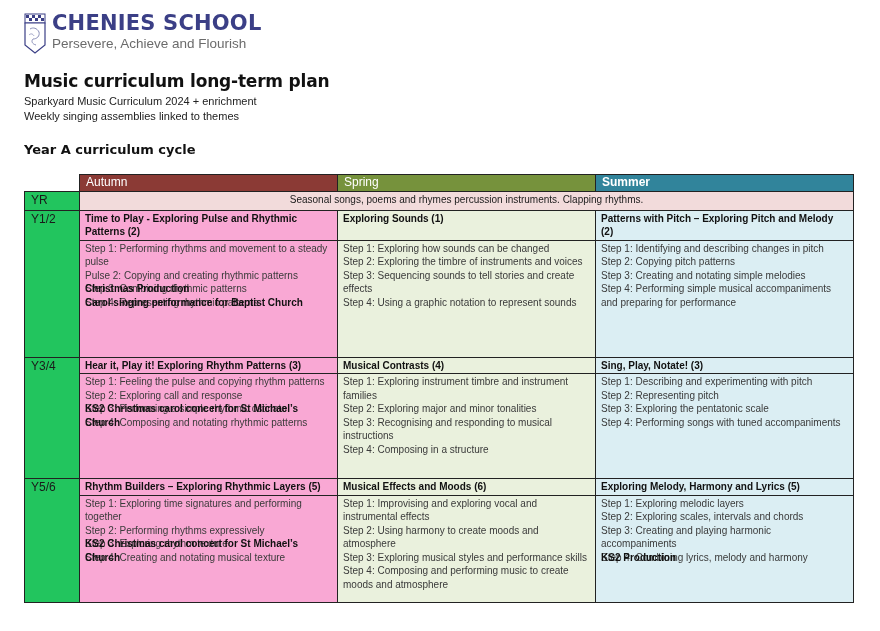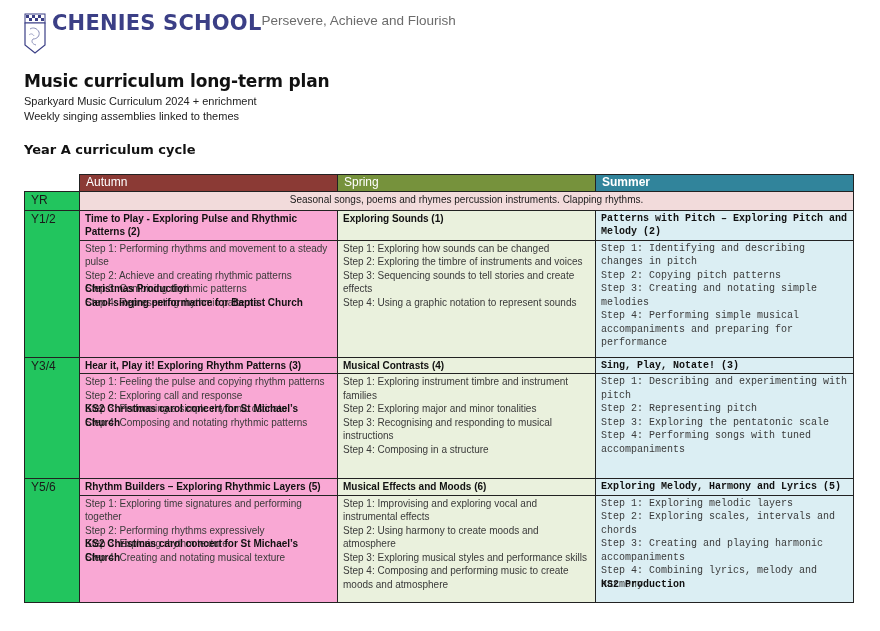--- a/index.html
+++ b/index.html
@@ -1,20 +1,20 @@
 <!DOCTYPE html>
 <html><head>
 <meta charset="utf-8">
 <style>
   html, body { margin: 0; padding: 0; background: #ffffff; }
   body { width: 880px; height: 631px; position: relative; overflow: hidden; font-family: "Liberation Sans", sans-serif; color: #1a1a1a; }
 
   .logo { position: absolute; left: 24px; top: 12px; display: flex; align-items: flex-start; }
   .crest { width: 22px; height: 42px; margin-right: 6px; margin-top: 1px; }
-  .logo-text { display: flex; flex-direction: row; }
+  .logo-text { display: flex; flex-direction: column; }
   .school-name { font-family: "DejaVu Sans", sans-serif; font-weight: bold; font-size: 21px; color: #3b3f86; line-height: 23px; letter-spacing: 0.2px; }
   .motto { font-size: 13.5px; color: #6b6b6b; line-height: 16px; margin-top: 1px; }
 
   .title { position: absolute; left: 24px; top: 71px; font-family: "DejaVu Sans", sans-serif; font-weight: bold; font-size: 17px; color: #111; letter-spacing: -0.2px; }
   .subline { position: absolute; left: 24px; font-size: 11px; color: #222; }
   .sub1 { top: 95px; }
   .sub2 { top: 110px; }
   .cycle { position: absolute; left: 24px; top: 142px; font-family: "DejaVu Sans", sans-serif; font-weight: bold; font-size: 13px; color: #111; }
 
   table.plan { position: absolute; left: 24px; top: 174px; width: 829px; border-collapse: collapse; table-layout: fixed; font-size: 10px; line-height: 13.5px; }
@@ -25,21 +25,21 @@
   .hdr { color: #fff; font-size: 12px; padding: 1px 6px !important; height: 14px; }
   .hdr-autumn { background: #8b3a35; }
   .hdr-spring { background: #76923c; }
   .hdr-summer { background: #31849b; font-weight: bold; }
 
   .yr-label { font-size: 12px; background: #22c55e; padding: 2px 6px !important; }
   .yr-merged { text-align: center; background: #f2dbdb; font-size: 10px; }
 
   .aut { background: #f9a8d4; }
   .spr { background: #eaf1dd; }
-  .sum { background: #dbeef3; font-family: Liberation Mono, monospace; }
+  .sum { background: #dbeef3; }
   .topic { font-weight: bold; color: #111; }
   .steps { color: #3a3a3a; position: relative; }
   .step { display: block; }
   .extra { font-weight: bold; color: #111; display: block; }
   .body-y12 { height: 117px; }
   .body-y34 { height: 105px; }
   .body-y56 { height: 107px; }
   .cell-inner { position: relative; height: 100%; }
   .bottom-block { position: absolute; left: 0; bottom: 0; }
 </style>
@@ -92,21 +92,21 @@
   <tr>
     <td class="yr-label" rowspan="2">Y1/2</td>
     <td class="aut topic">Time to Play - Exploring Pulse and Rhythmic Patterns (2)</td>
     <td class="spr topic">Exploring Sounds (1)</td>
     <td class="sum topic">Patterns with Pitch – Exploring Pitch and Melody (2)</td>
   </tr>
   <tr class="body-y12">
     <td class="aut steps">
       <div class="cell-inner">
         <span class="step">Step 1: Performing rhythms and movement to a steady pulse</span>
-        <span class="step">Step 2: Achieve and creating rhythmic patterns</span>
+        <span class="step">Pulse 2: Copying and creating rhythmic patterns</span>
         <span class="step">Step 3: Combining rhythmic patterns</span>
         <span class="step">Step 4: Representing rhythmic patterns</span>
         <div class="bottom-block">
           <span class="extra">Christmas Production</span>
           <span class="extra">Carol singing performance for Baptist Church</span>
         </div>
       </div>
     </td>
     <td class="spr steps">
       <span class="step">Step 1: Exploring how sounds can be changed</span>

